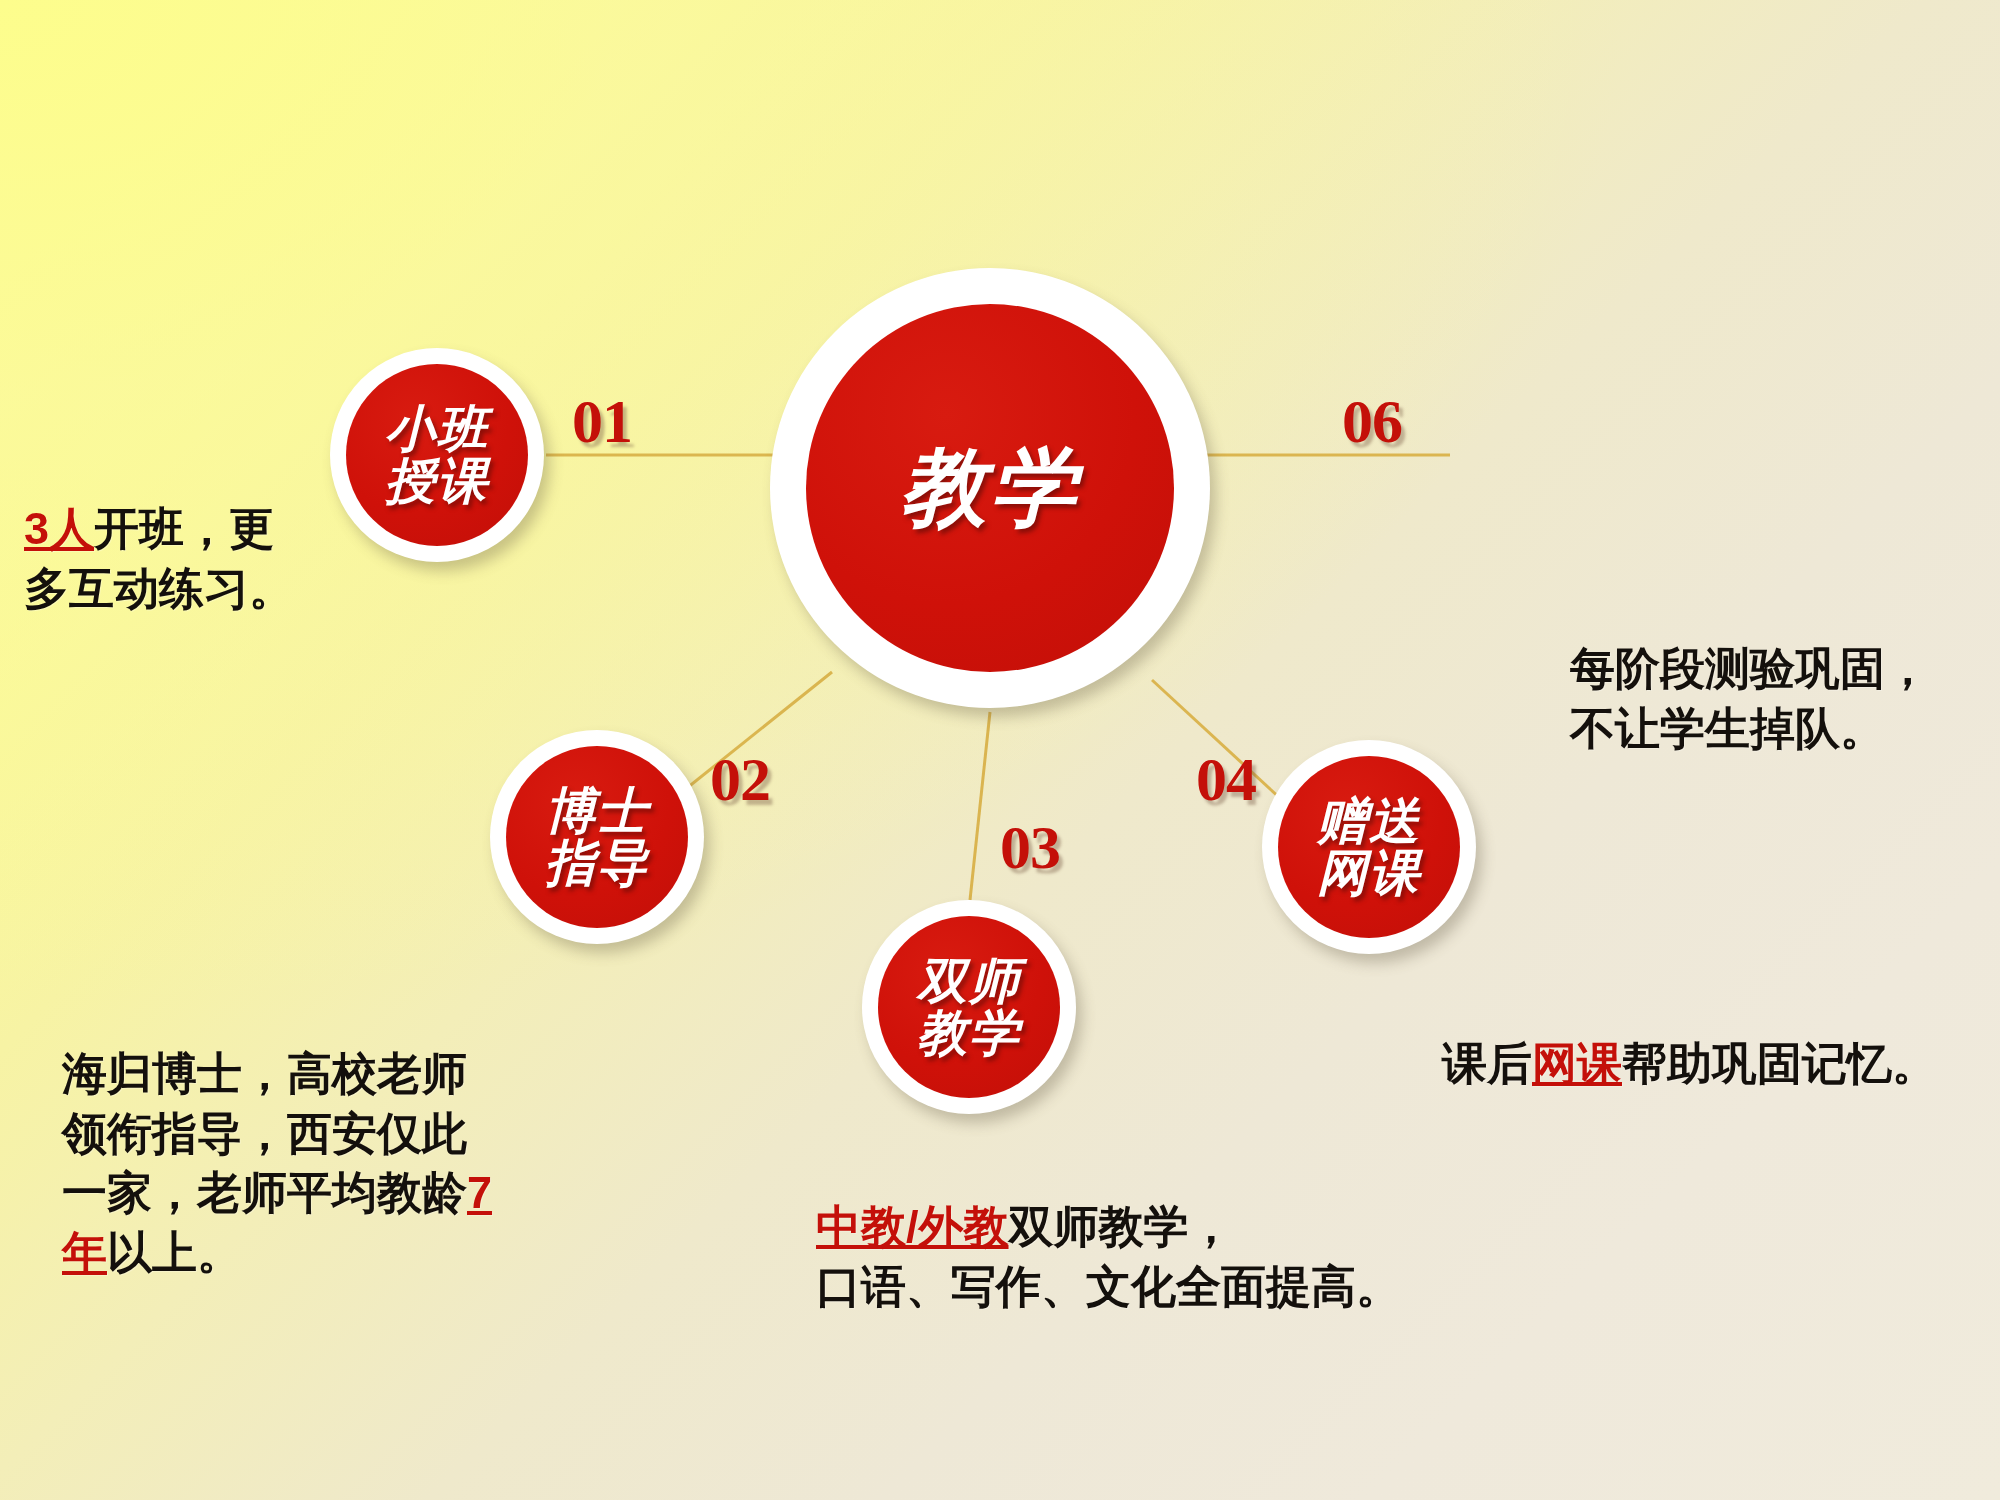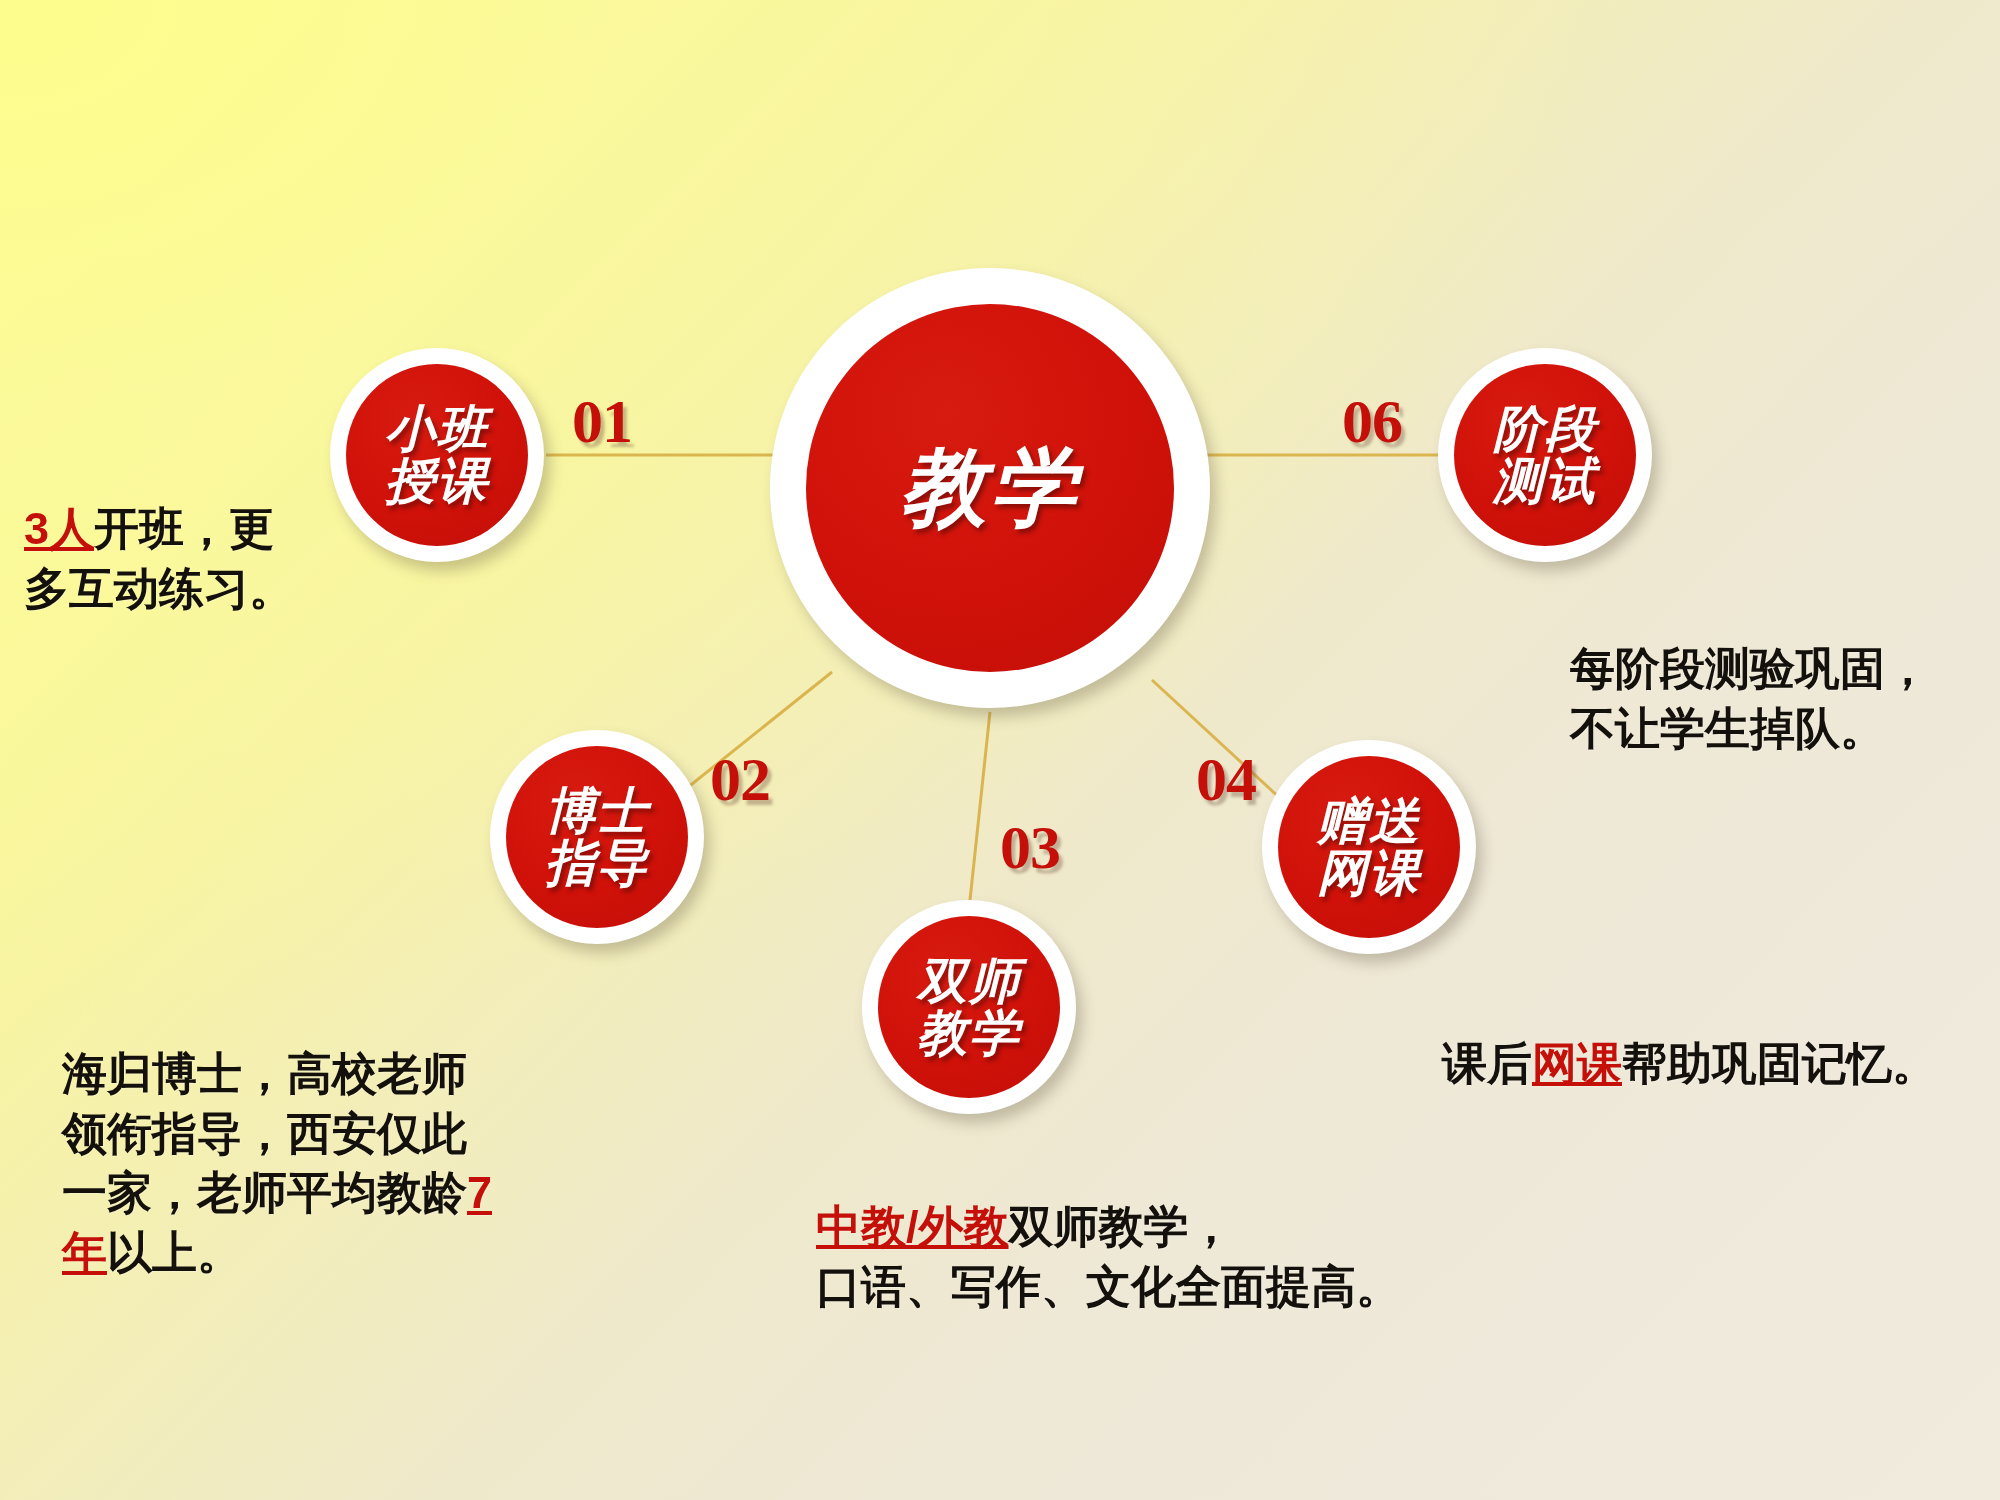--- a/index.html
+++ b/index.html
@@ -182,26 +182,20 @@
     </div>
   </div>
 
   <div class="node sat" id="n04">
     <div class="disc">
       <span>赠送</span>
       <span>网课</span>
     </div>
   </div>
 
-  <div class="node sat" id="n05">
-    <div class="disc">
-      <span>阶段</span>
-      <span>测试</span>
-    </div>
-  </div>
 
   <div class="num" id="num01">01</div>
   <div class="num" id="num02">02</div>
   <div class="num" id="num03">03</div>
   <div class="num" id="num04">04</div>
   <div class="num" id="num05">06</div>
 
   <div class="caption" id="cap01">
     <span class="pre"></span><span class="hl">3人</span><span class="post">开班，更
 多互动练习。</span>

